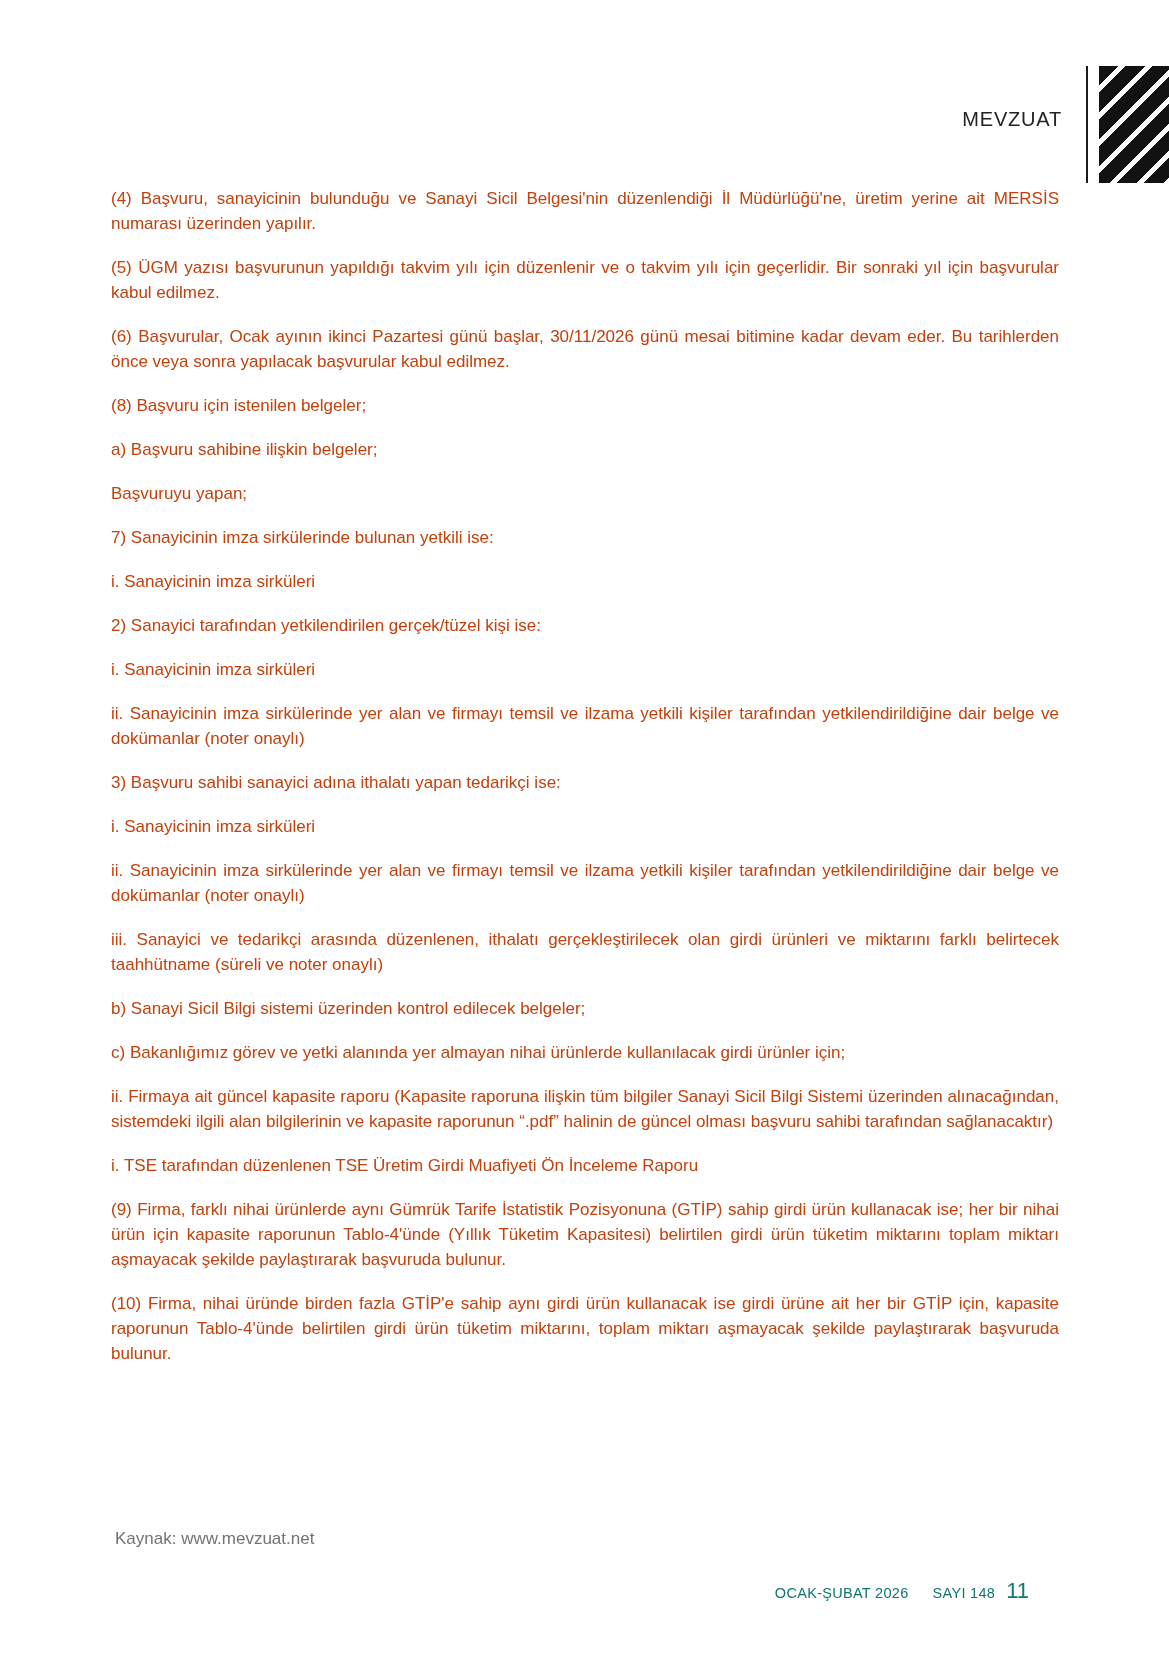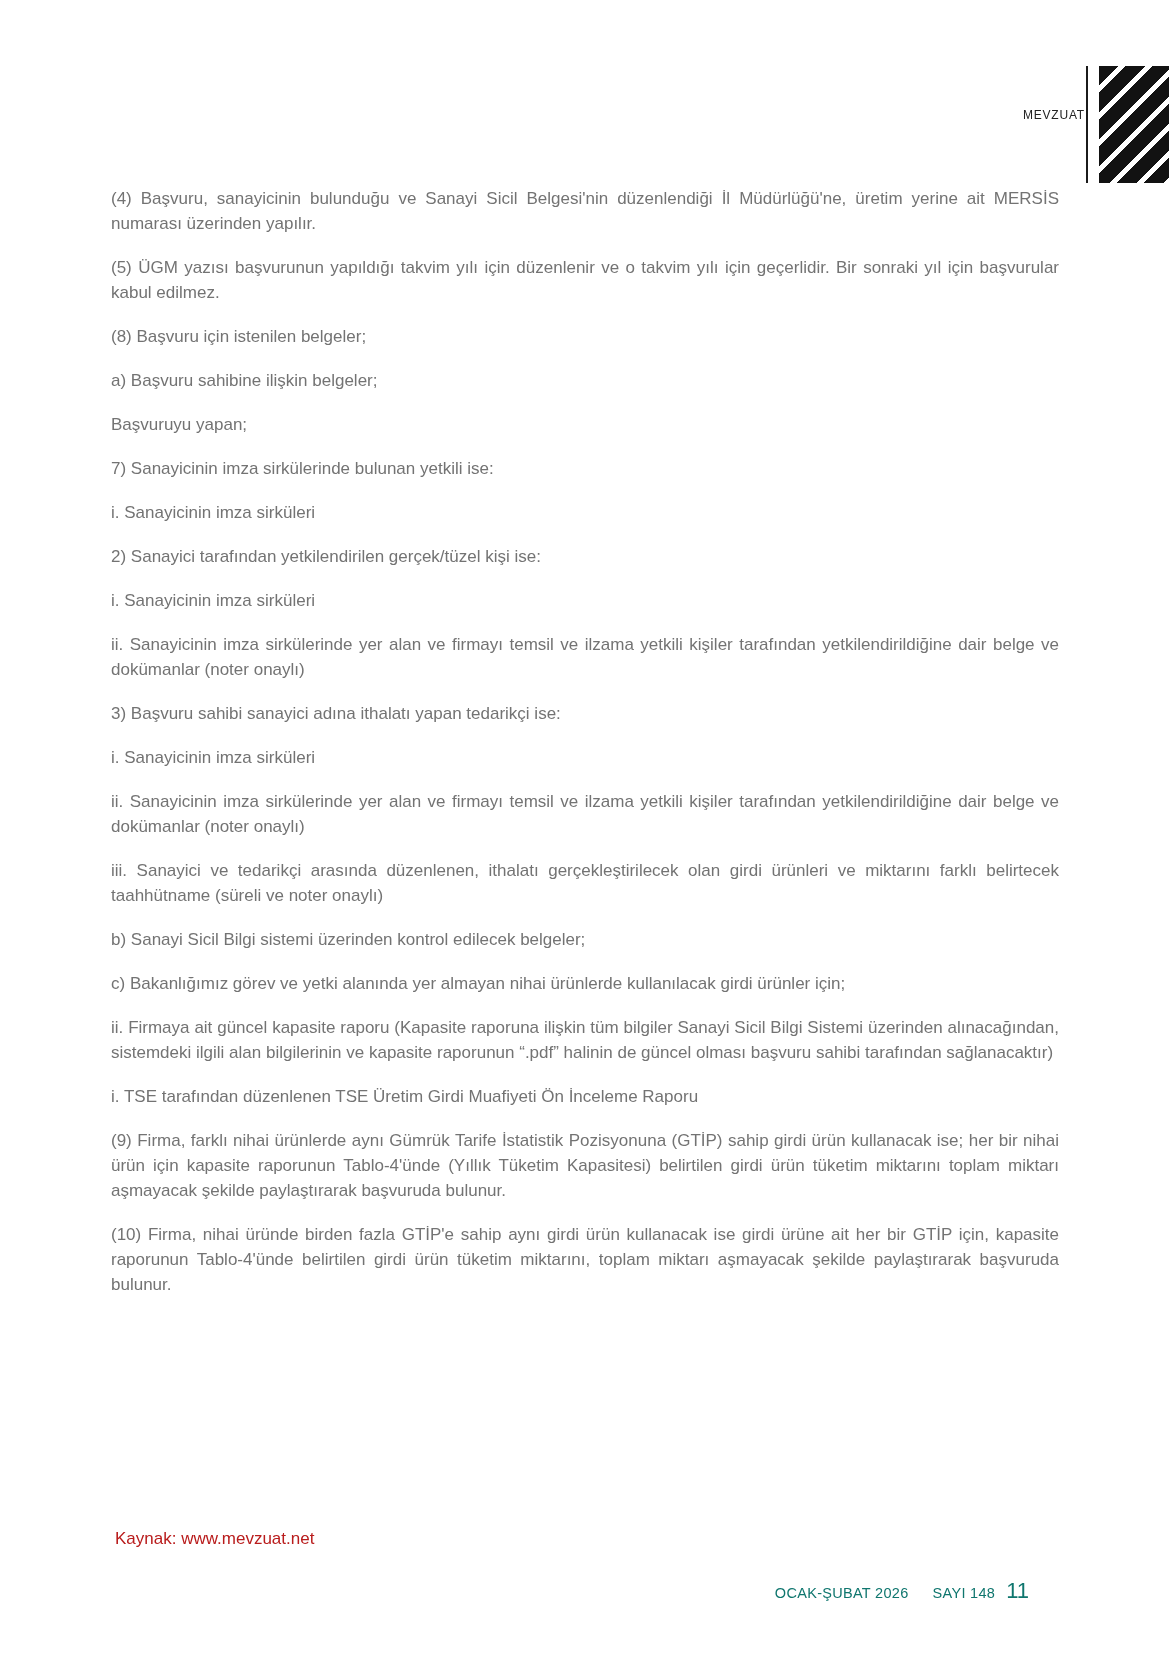--- a/index.html
+++ b/index.html
@@ -17,22 +17,22 @@
   }
   .page {
     position: absolute;
     inset: 0;
     background: #ffffff;
   }
   
   .section-title {
     position: absolute;
     top: 108px;
-    right: 84px;
-    font-size: 12px;
+    right: 107px;
+    font-size: 20px;
     letter-spacing: 0.8px;
     color: #232323;
     white-space: nowrap;
     text-align: center;
   }
   .corner-rule {
     position: absolute;
     left: 1086px;
     top: 66px;
     width: 2px;
@@ -58,29 +58,29 @@
     position: absolute;
     left: 111px;
     top: 186px;
     width: 948px;
   }
   .para {
     margin: 0 0 19px 0;
     font-size: 17px;
     line-height: 25px;
     text-align: justify;
-    color: #737373;
+    color: #c2410c;
   }
   .source {
     position: absolute;
     left: 115px;
     top: 1526px;
     font-size: 17px;
     line-height: 25px;
-    color: #b91c1c;
+    color: #737373;
   }
   
   .footer {
     position: absolute;
     top: 1578px;
     right: 140px;
     display: flex;
     align-items: baseline;
     white-space: nowrap;
     color: #0f766e;
@@ -102,20 +102,21 @@
 
   <span class="section-title">MEVZUAT</span>
 
   <div class="corner-rule"></div>
 
   <div class="corner-stripes"></div>
 
   <div class="body-text" id="doc-body">
       <p class="para">(4) Başvuru, sanayicinin bulunduğu ve Sanayi Sicil Belgesi'nin düzenlendiği İl Müdürlüğü'ne, üretim yerine ait MERSİS numarası üzerinden yapılır.</p>
       <p class="para">(5) ÜGM yazısı başvurunun yapıldığı takvim yılı için düzenlenir ve o takvim yılı için geçerlidir. Bir sonraki yıl için başvurular kabul edilmez.</p>
+      <p class="para">(6) Başvurular, Ocak ayının ikinci Pazartesi günü başlar, 30/11/2026 günü mesai bitimine kadar devam eder. Bu tarihlerden önce veya sonra yapılacak başvurular kabul edilmez.</p>
       <p class="para">(8) Başvuru için istenilen belgeler;</p>
       <p class="para">a) Başvuru sahibine ilişkin belgeler;</p>
       <p class="para">Başvuruyu yapan;</p>
       <p class="para">7) Sanayicinin imza sirkülerinde bulunan yetkili ise:</p>
       <p class="para">i. Sanayicinin imza sirküleri</p>
       <p class="para">2) Sanayici tarafından yetkilendirilen gerçek/tüzel kişi ise:</p>
       <p class="para">i. Sanayicinin imza sirküleri</p>
       <p class="para">ii. Sanayicinin imza sirkülerinde yer alan ve firmayı temsil ve ilzama yetkili kişiler tarafından yetkilendirildiğine dair belge ve dokümanlar (noter onaylı)</p>
       <p class="para">3) Başvuru sahibi sanayici adına ithalatı yapan tedarikçi ise:</p>
       <p class="para">i. Sanayicinin imza sirküleri</p>

